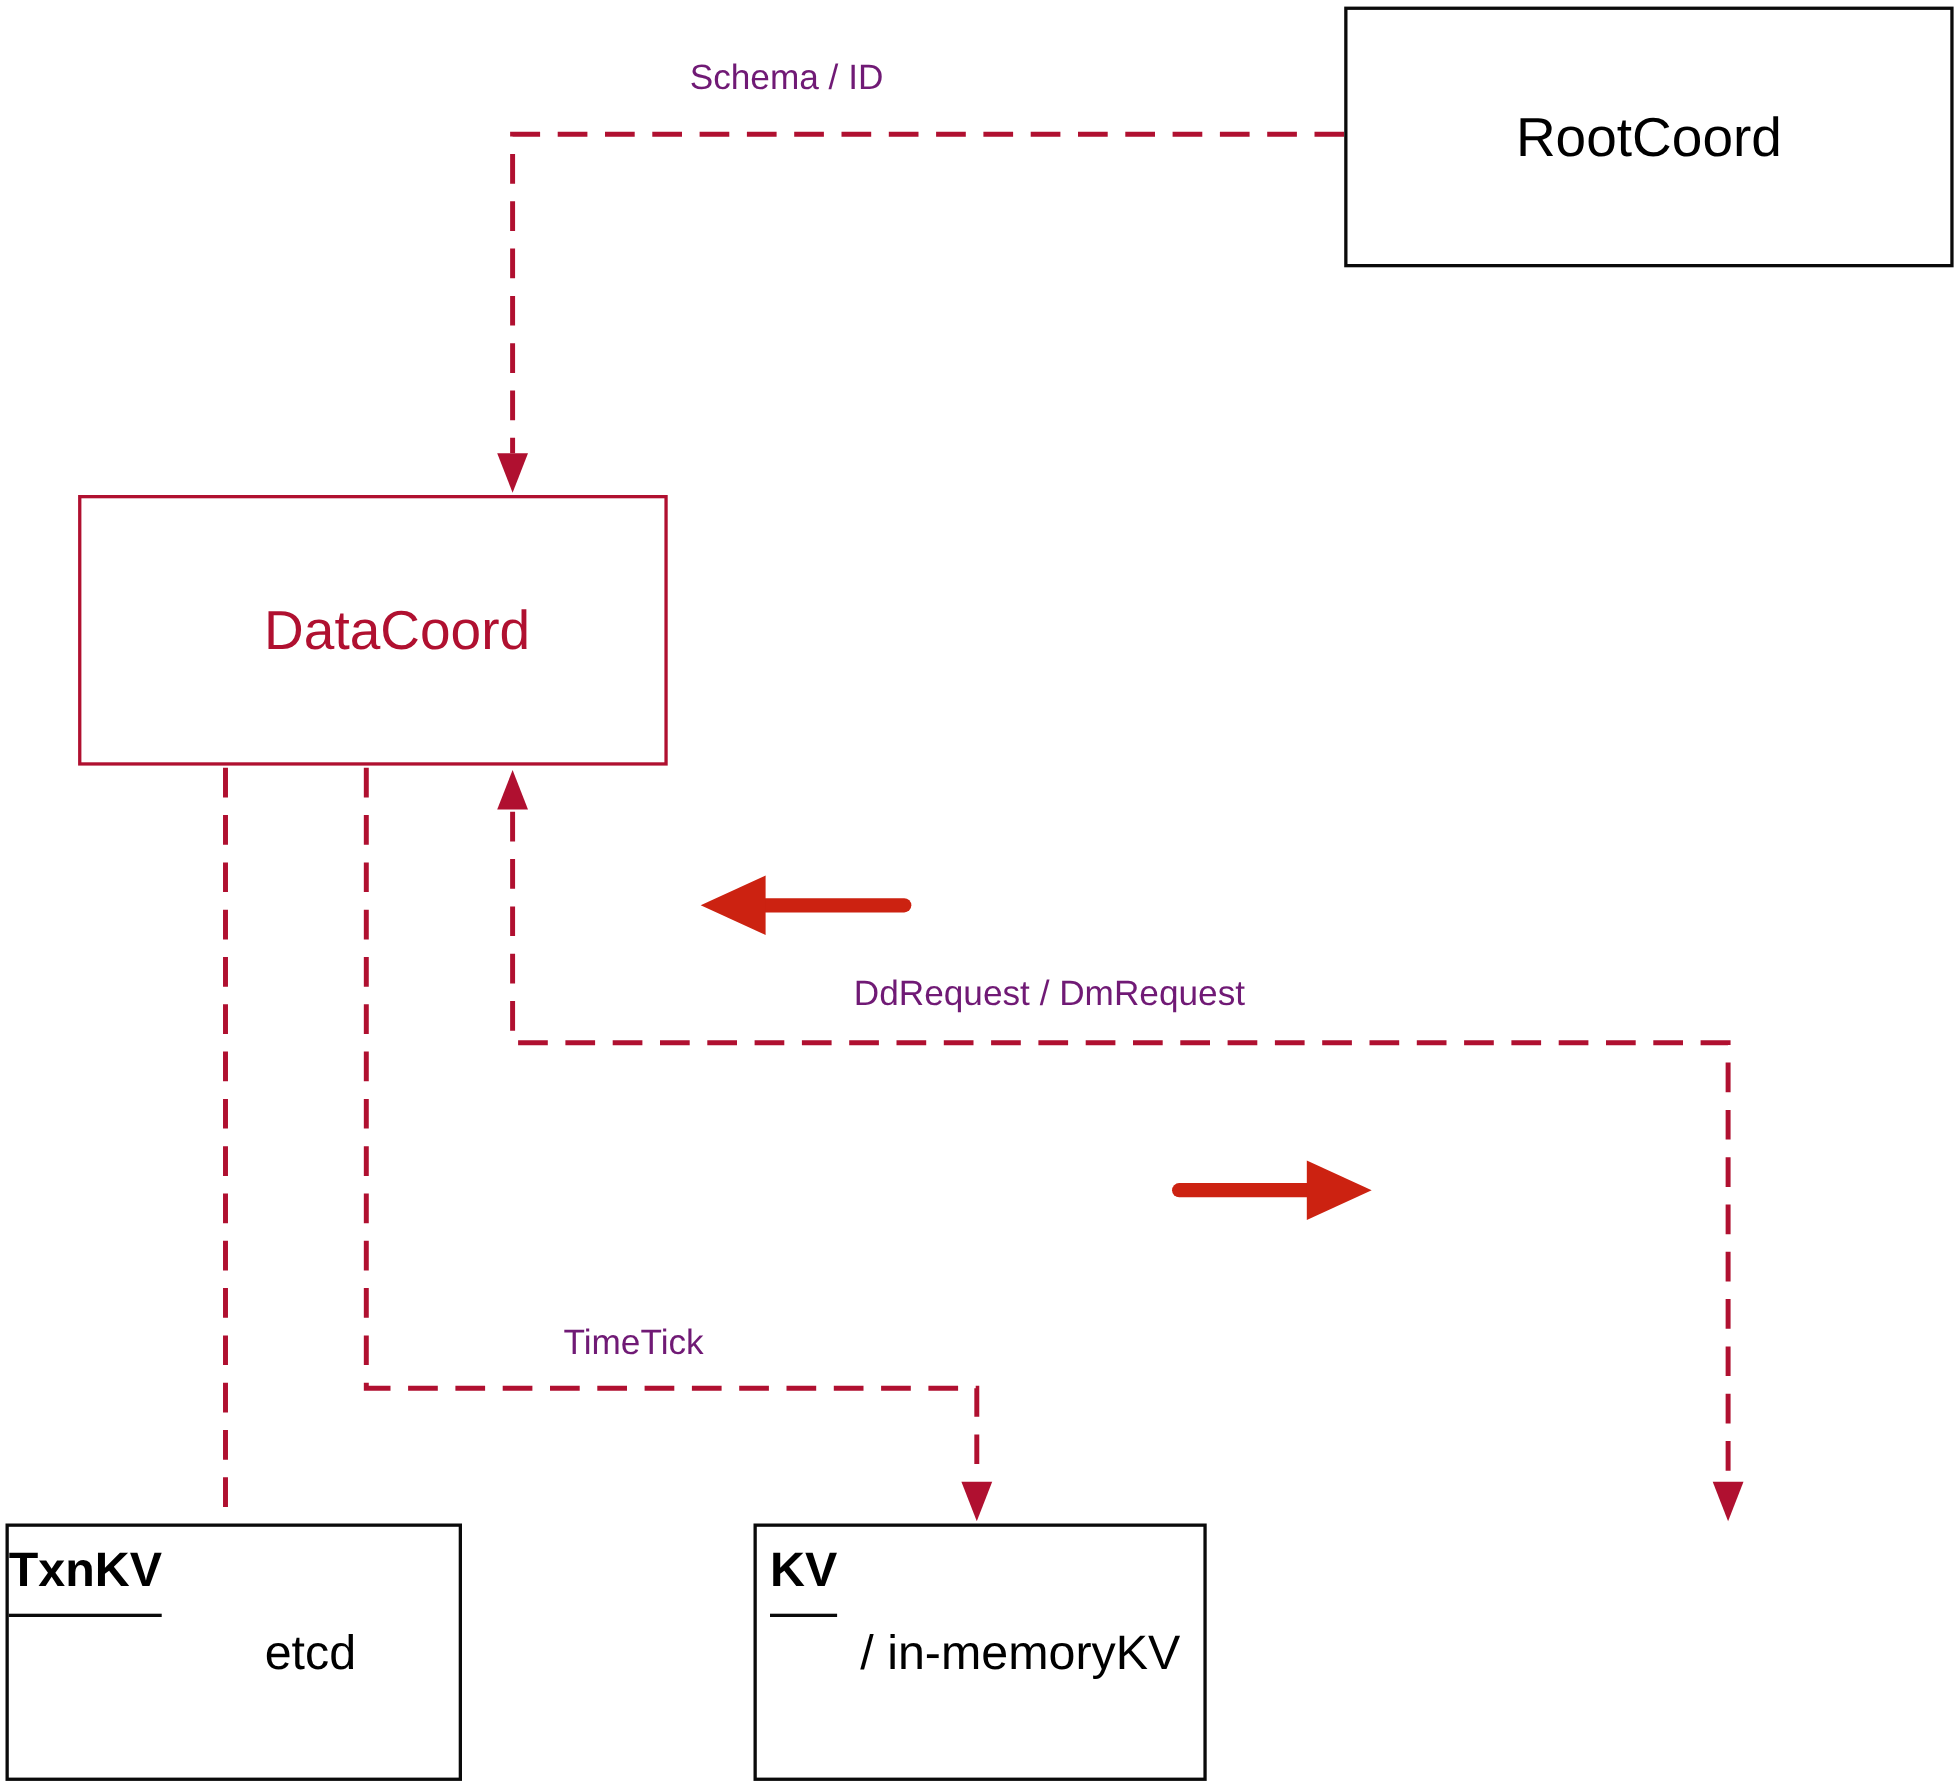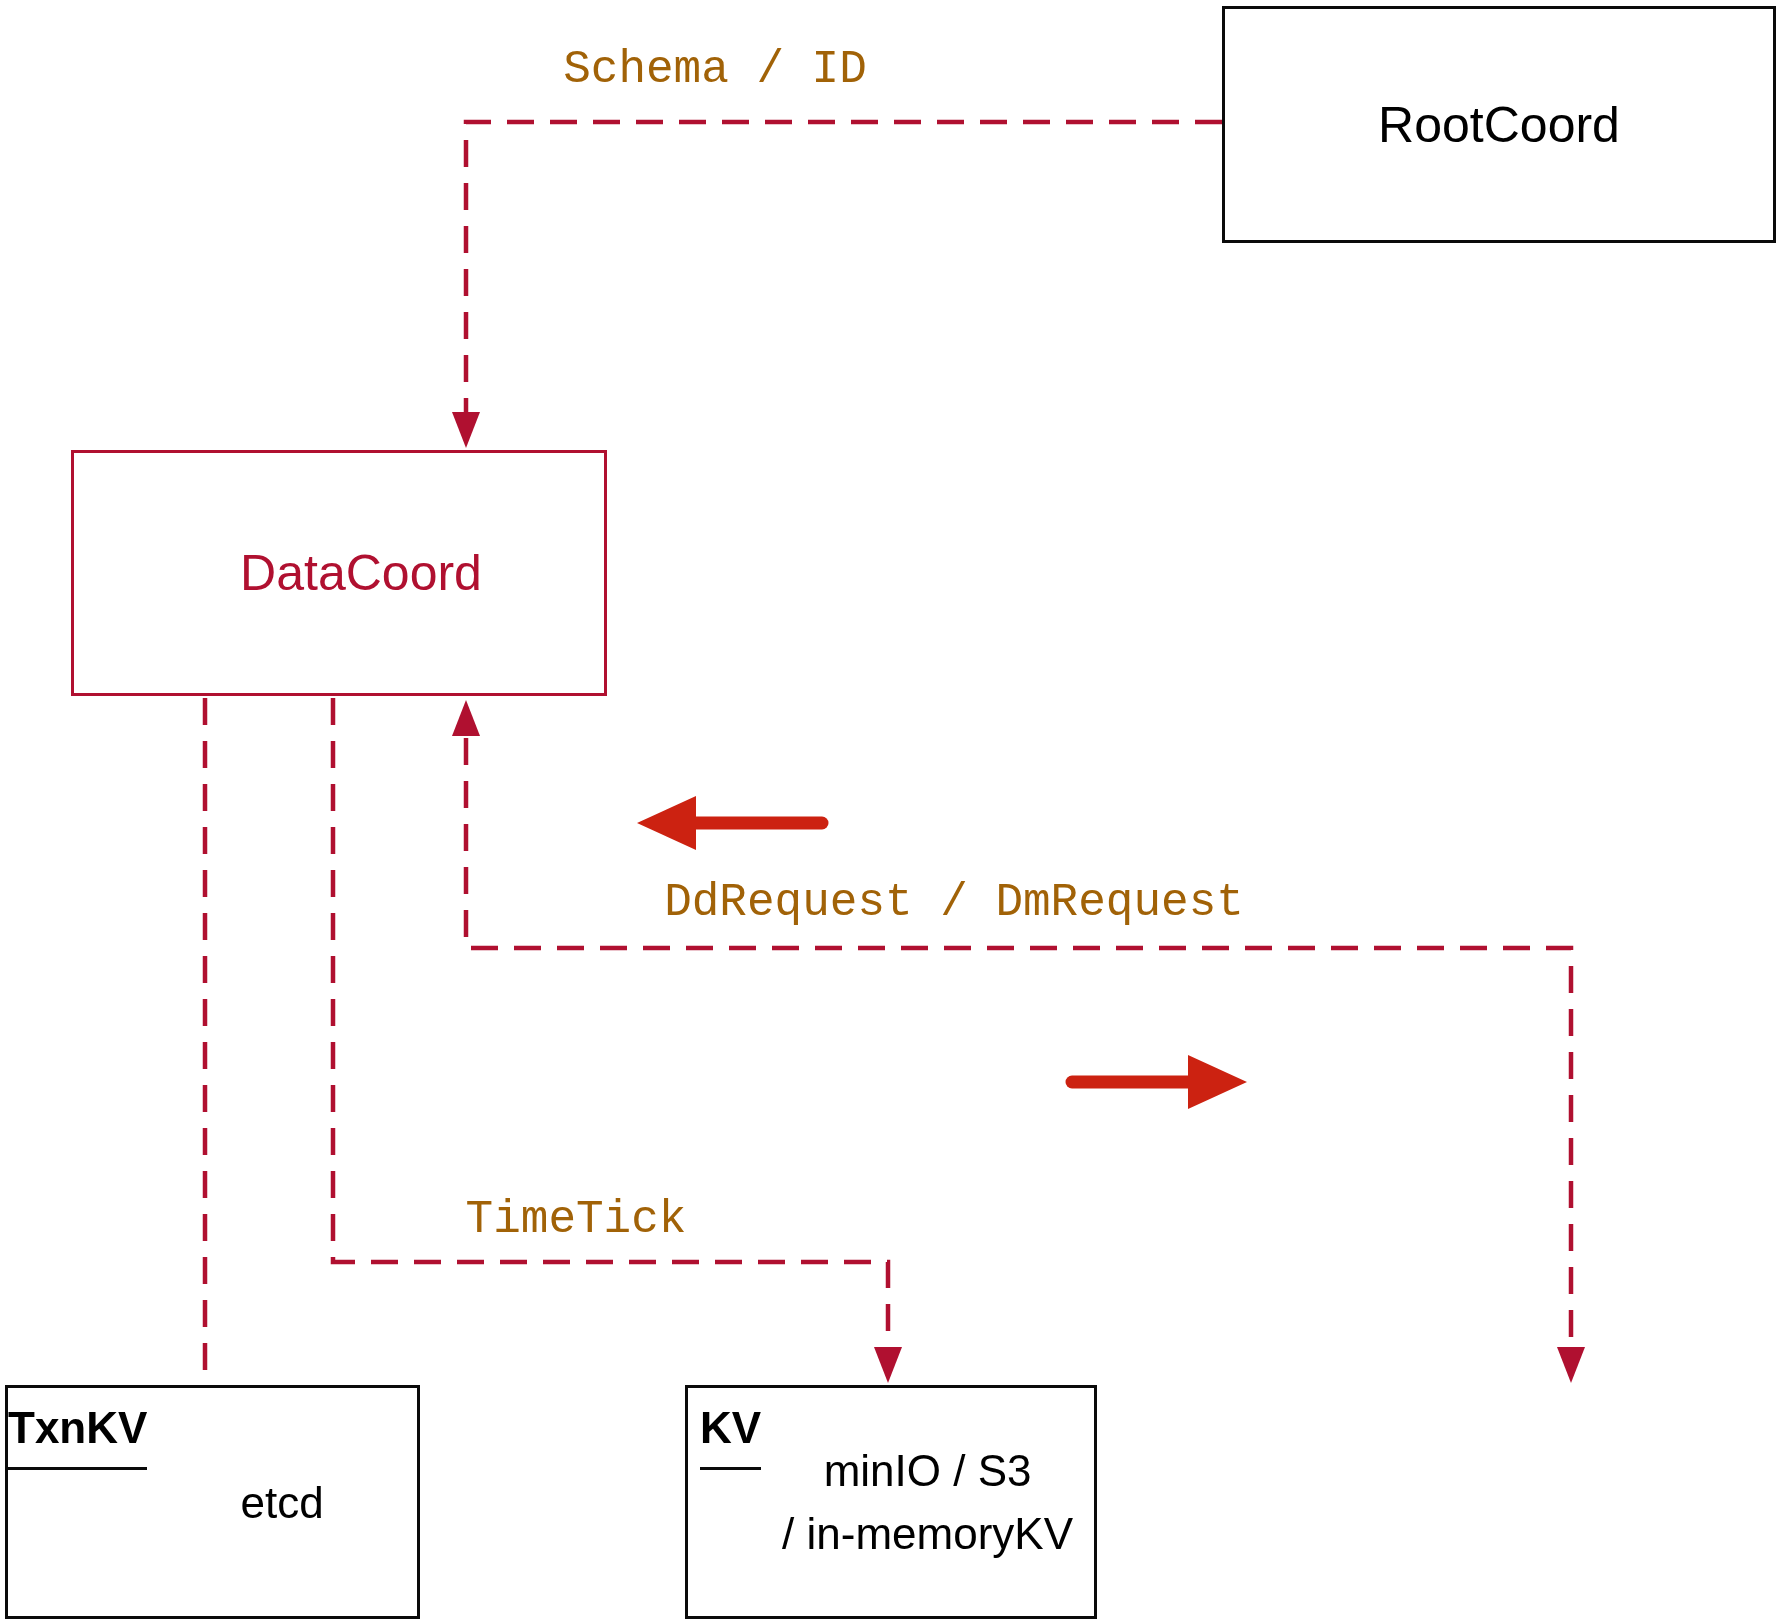--- a/index.html
+++ b/index.html
@@ -48,21 +48,21 @@
   }
   .store__body{
     flex:1;
     display:flex;flex-direction:column;align-items:center;justify-content:center;
     font-size:44px;color:#000;line-height:63px;
     text-align:center;
   }
   .edge-label{
     position:absolute;
     transform:translate(-50%,-50%);
-    font-size:46px;color:#a16207;white-space:nowrap;font-family:Liberation Mono, monospace;
+    font-size:32px;color:#701a75;white-space:nowrap;
   }
 </style>
 </head>
 <body>
 
 <div id="canvas">
 
   <svg id="wires" viewBox="0 0 1781 1624">
 
     <g>
@@ -110,19 +110,18 @@
   <div class="store" style="left:5px;top:1385px;width:415px;height:234px;">
     <div class="store__header">TxnKV</div>
     <div class="store__body">
       <span>etcd</span>
     </div>
   </div>
 
   <div class="store" style="left:685px;top:1385px;width:412px;height:234px;padding-left:12px;">
     <div class="store__header">KV</div>
     <div class="store__body">
-      <span>minIO / S3</span>
       <span>/ in-memoryKV</span>
     </div>
   </div>
 
 
 </div>
 
 </body></html>

